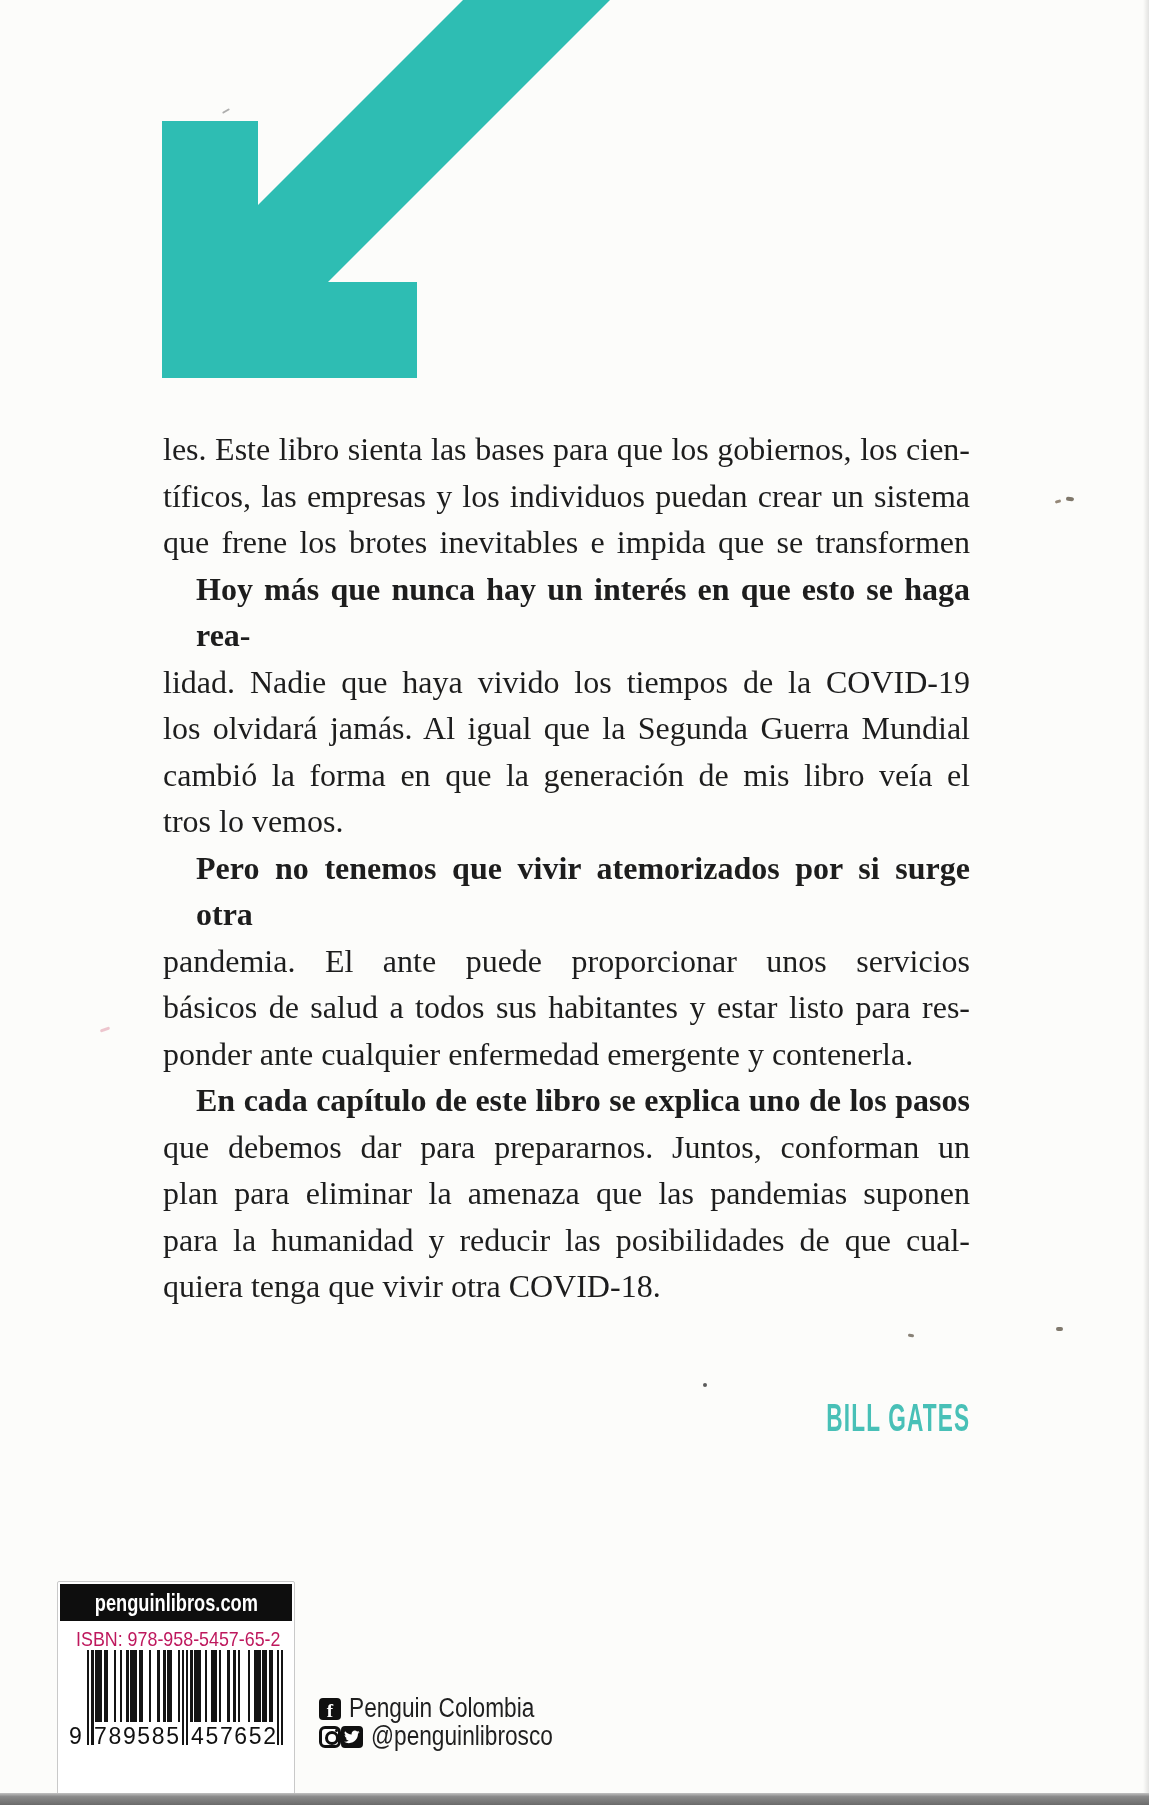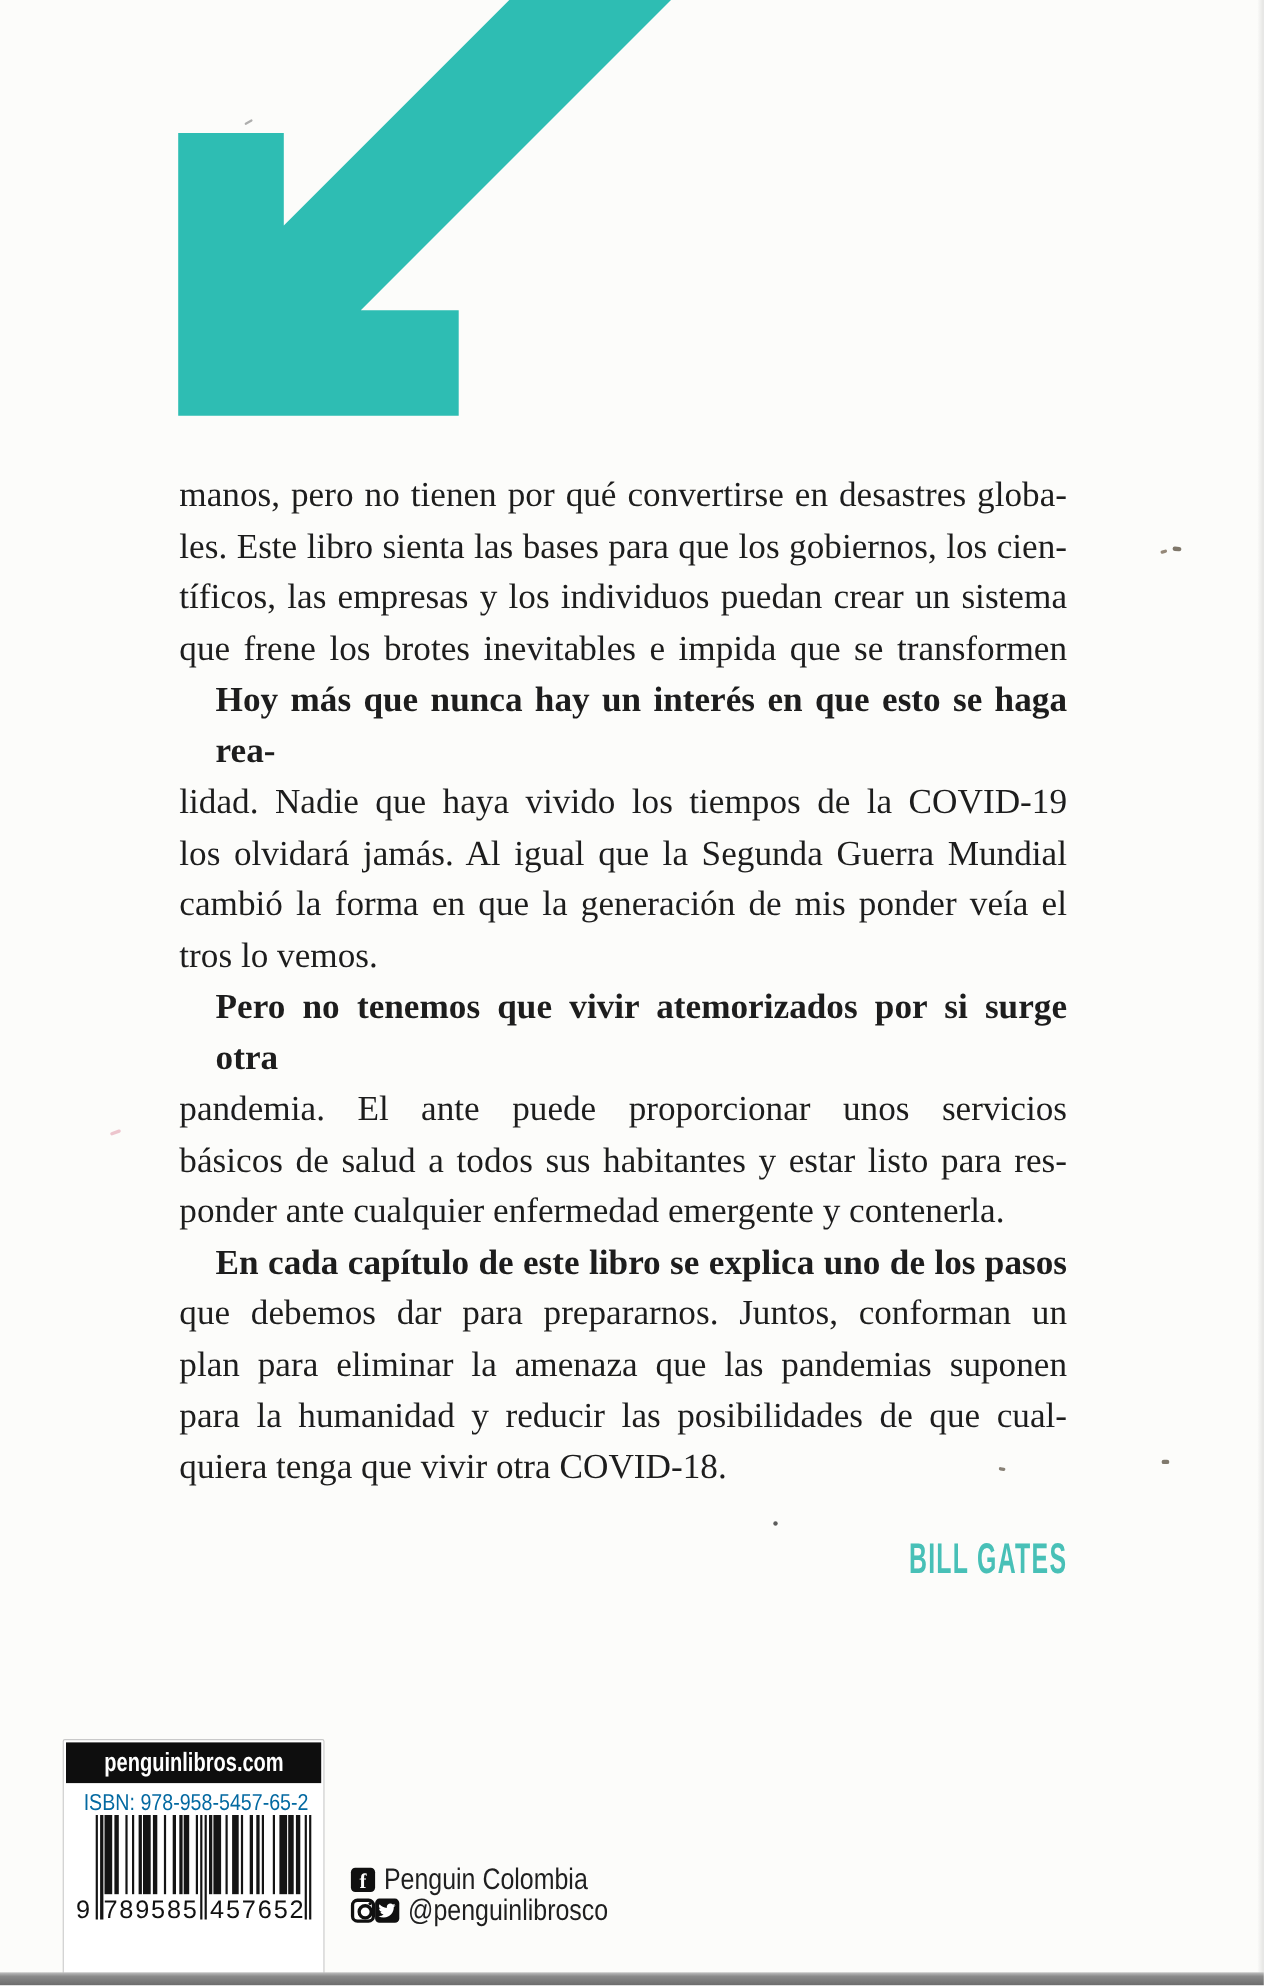--- a/index.html
+++ b/index.html
@@ -40,21 +40,21 @@
     position:absolute;left:2px;right:2px;top:2px;height:37px;
     background:#0e0e0e;display:flex;align-items:center;justify-content:center;
   }
   .label-banner span{
     font-family:"Liberation Sans", sans-serif;font-weight:bold;
     color:#ffffff;font-size:24px;white-space:nowrap;
     display:inline-block;transform:scaleX(0.76);transform-origin:center;
   }
   .isbn-line{
     position:absolute;left:0;right:0;top:45px;text-align:right;
-    font-family:"Liberation Sans", sans-serif;font-size:21px;color:#0369a1;
+    font-family:"Liberation Sans", sans-serif;font-size:21px;color:#be185d;
   }
   .isbn-line span{display:inline-block;transform:scaleX(0.85);transform-origin:center;white-space:nowrap;}
   .barcode{position:absolute;left:29px;top:68px;width:196px;height:95px;}
   .barcode .bar{position:absolute;top:0;background:#141414;}
   .barcode .digit-left{
     position:absolute;left:-18px;bottom:-3px;
     font-family:"Liberation Sans", sans-serif;font-size:23px;line-height:1;color:#111;
   }
   .barcode .digit-group{
     position:absolute;bottom:-3px;width:85px;display:flex;justify-content:space-between;
@@ -104,28 +104,27 @@
 </head>
 <body>
 
 <div class="page">
 
   <svg class="arrow-svg" width="620" height="380" viewBox="0 0 620 380" aria-hidden="true">
     <polygon points="162,121 258,121 258,205 463,0 610,0 328,282 417,282 417,378 162,378" fill="#2ebdb3"></polygon>
   </svg>
 
   <div class="synopsis" id="synopsis">
-      <div class="line">manos, pero no tienen por qué convertirse en desastres globa-</div>
       <div class="line">les. Este libro sienta las bases para que los gobiernos, los cien-</div>
       <div class="line">tíficos, las empresas y los individuos puedan crear un sistema</div>
       <div class="line">que frene los brotes inevitables e impida que se transformen</div>
       <div class="line indent">Hoy más que nunca hay un interés en que esto se haga rea-</div>
       <div class="line">lidad. Nadie que haya vivido los tiempos de la COVID-19</div>
       <div class="line">los olvidará jamás. Al igual que la Segunda Guerra Mundial</div>
-      <div class="line">cambió la forma en que la generación de mis ponder veía el</div>
+      <div class="line">cambió la forma en que la generación de mis libro veía el</div>
       <div class="line last">tros lo vemos.</div>
       <div class="line indent">Pero no tenemos que vivir atemorizados por si surge otra</div>
       <div class="line">pandemia. El ante puede proporcionar unos servicios</div>
       <div class="line">básicos de salud a todos sus habitantes y estar listo para res-</div>
       <div class="line last">ponder ante cualquier enfermedad emergente y contenerla.</div>
       <div class="line indent">En cada capítulo de este libro se explica uno de los pasos</div>
       <div class="line">que debemos dar para prepararnos. Juntos, conforman un</div>
       <div class="line">plan para eliminar la amenaza que las pandemias suponen</div>
       <div class="line">para la humanidad y reducir las posibilidades de que cual-</div>
       <div class="line last">quiera tenga que vivir otra COVID-18.</div>

